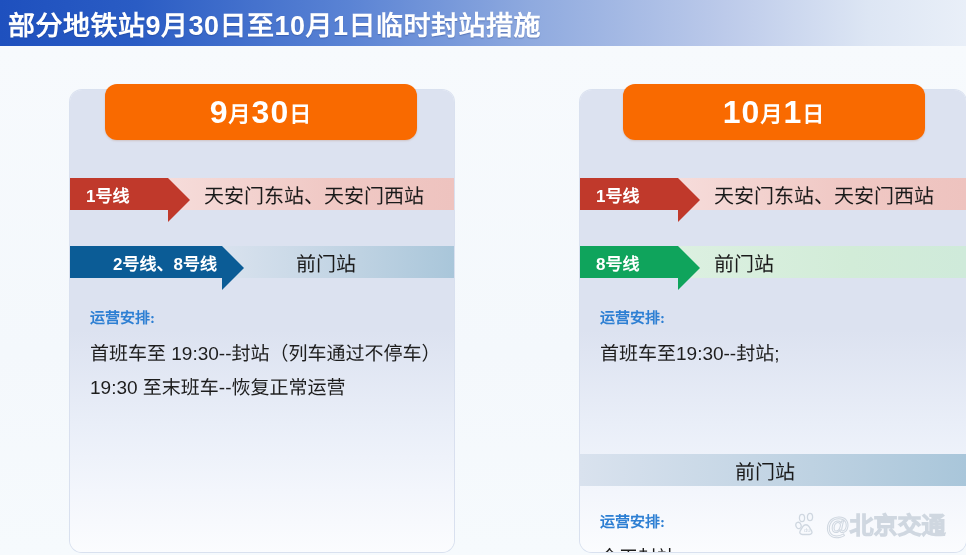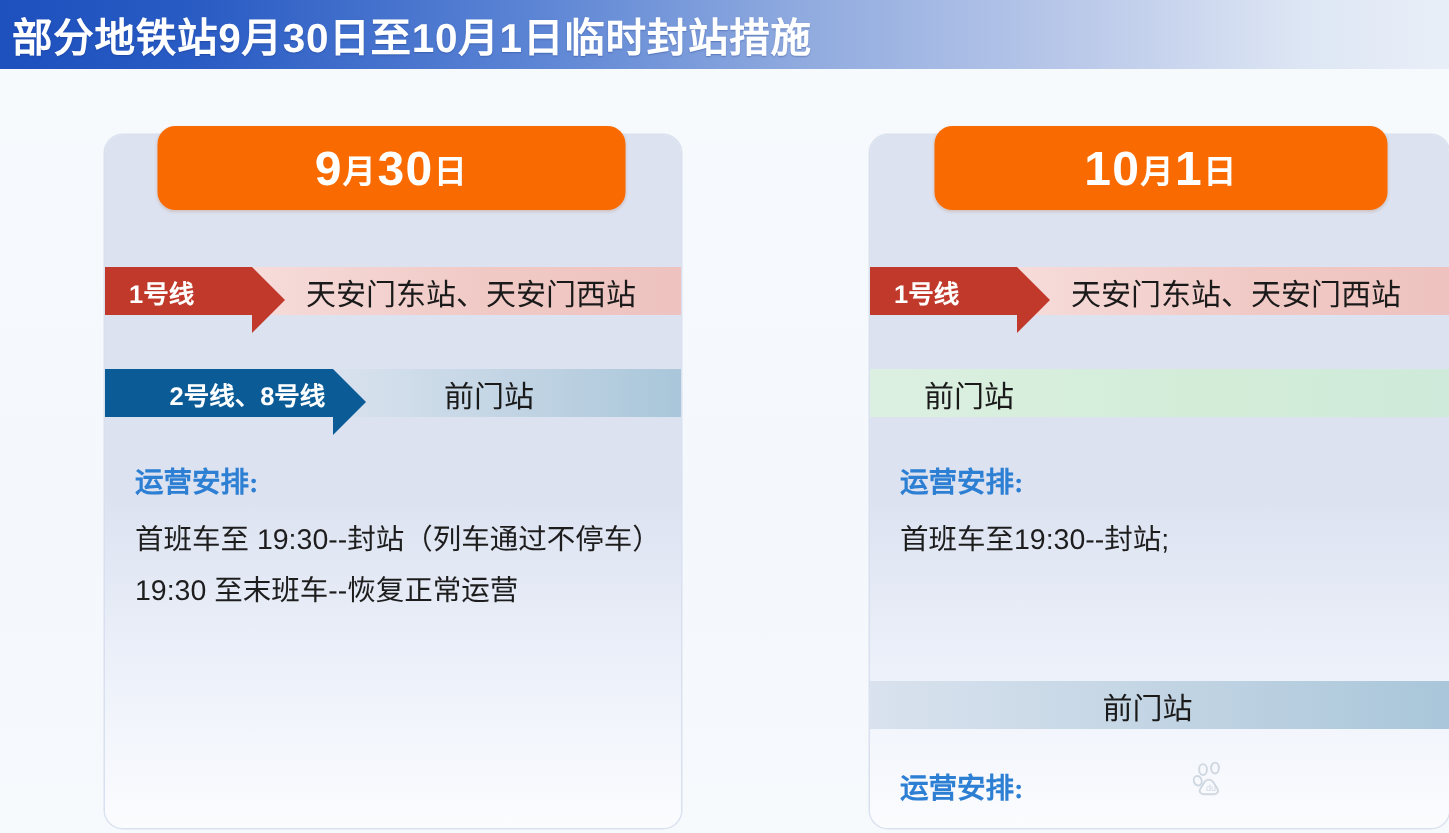--- a/index.html
+++ b/index.html
@@ -130,21 +130,21 @@
   .st-blue   { background: linear-gradient(to right, #d9e2ee 0%, #bed2e2 60%, #a9c6da 100%); }
   
   .tag-green { background: #0fa45c; color: #0fa45c; }
   .tag-green > span { color: #ffffff; }
   .st-green  { background: linear-gradient(to right, #dcf0e1 0%, #d2ecd8 60%, #cfeada 100%); }
 
   
   .ops-block { position: absolute; }
   .ops-title {
     color: #2d7fd3;
-    font-size: 19px;
+    font-size: 15px;
     font-weight: bold;
     margin-bottom: 10px;
     font-family: Liberation Serif, serif;
   }
   .ops-line {
     color: #1d1d1d;
     font-size: 19px;
     line-height: 34px;
     white-space: pre-wrap;
   }
@@ -204,20 +204,23 @@
   <div class="card" id="card-oct01">
 
     <div class="line-row" style="left:0; top:88px; width:386px;">
       <div class="line-tag tag-red" style="width:98px;">
         <span>1号线</span>
       </div>
       <div class="line-station st-red" style="padding-left:36px;">天安门东站、天安门西站</div>
     </div>
 
     <div class="line-row" style="left:0; top:156px; width:386px;">
+      <div class="line-tag tag-green" style="width:98px;">
+        <span>8号线</span>
+      </div>
       <div class="line-station st-green" style="padding-left:36px;">前门站</div>
     </div>
 
     <div class="ops-block" style="left:20px; top:216px; width:350px;">
       <div class="ops-title">运营安排:</div>
       <div class="ops-line">首班车至19:30--封站;</div>
     </div>
 
     <div class="line-row" style="left:0; top:364px; width:386px;">
       <div class="line-station st-blue" style="justify-content:center; padding-right:16px;">前门站</div>
@@ -248,13 +251,14 @@
 <div id="watermark">
   <span>
     <svg width="26" height="26" viewBox="0 0 26 26" aria-hidden="true">
       <ellipse cx="7" cy="7" rx="2.6" ry="3.6" fill="none" stroke="#c9d2dc" stroke-width="1.3"></ellipse>
       <ellipse cx="15" cy="6" rx="2.6" ry="3.6" fill="none" stroke="#c9d2dc" stroke-width="1.3"></ellipse>
       <ellipse cx="3.5" cy="14.5" rx="2.6" ry="3.2" fill="none" stroke="#c9d2dc" stroke-width="1.3" transform="rotate(-18 3.5 14.5)"></ellipse>
       <path d="M7.5 23.5 c-2.2 0 -3.4 -1.8 -2.3 -3.6 l2.6 -4.2 c1.6 -2.6 4.6 -2.6 6.2 0 l2.6 4.2 c1.1 1.8 -0.1 3.6 -2.3 3.6 z" fill="none" stroke="#c9d2dc" stroke-width="1.3"></path>
       <text x="9" y="21" font-size="6" fill="#c9d2dc" font-family="'Liberation Sans',sans-serif">du</text>
     </svg>
   </span>
+  <span class="wm-text">@北京交通</span>
 </div>
 
 </body></html>

